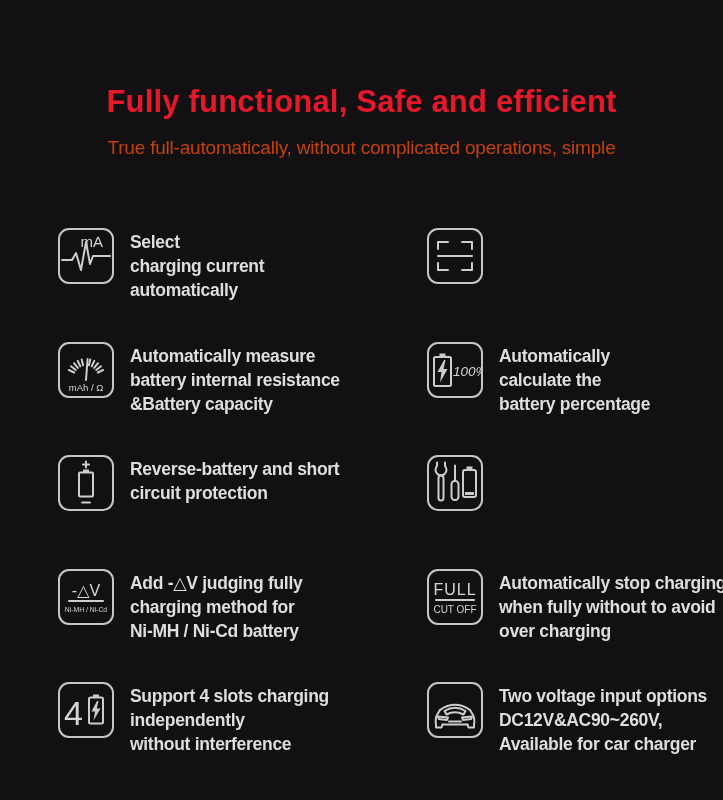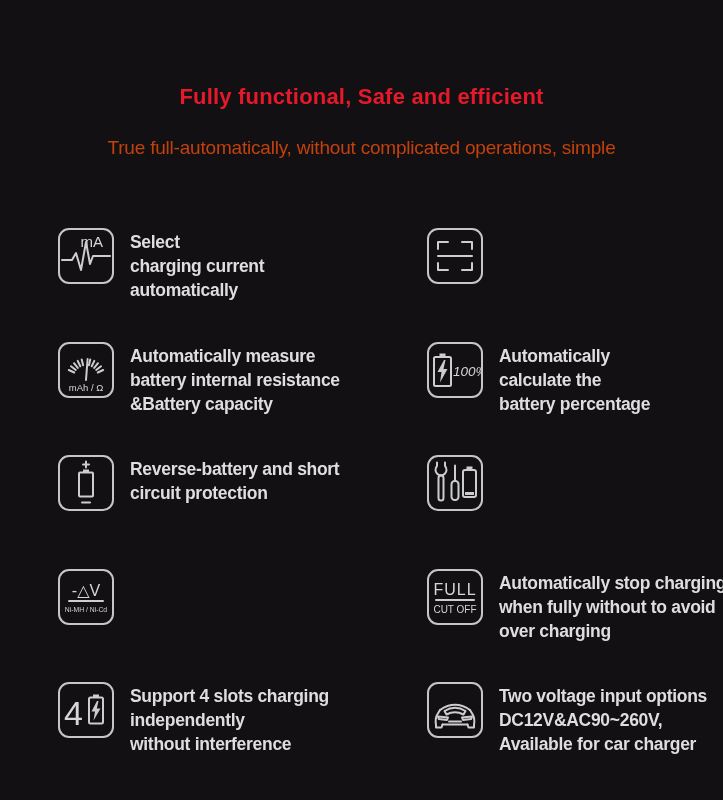--- a/index.html
+++ b/index.html
@@ -3,21 +3,21 @@
 <meta charset="utf-8">
 <style>
   html,body{margin:0;padding:0;}
   body{
     width:723px;height:800px;position:relative;overflow:hidden;
     background:#121013;
     font-family:"Liberation Sans","DejaVu Sans",sans-serif;
   }
   .title{
     position:absolute;top:84px;left:0;width:723px;text-align:center;
-    color:#e6192b;font-size:22px;font-weight:700;letter-spacing:.2px;
+    color:#e6192b;font-size:31px;font-weight:700;letter-spacing:.2px;
   }
   .subtitle{
     position:absolute;top:137px;left:0;width:723px;text-align:center;
     color:#c2410c;font-size:19px;letter-spacing:-.2px;
   }
   .grid{
     position:absolute;top:228px;left:58px;
     display:grid;
     grid-template-columns:369px 300px;
     grid-auto-rows:113.5px;
@@ -135,20 +135,23 @@
   </div>
 
   <div class="feature">
     <div class="icon-box">
       <svg width="52" height="52" viewBox="0 0 52 52">
         <text class="itext" x="26" y="25" font-size="16" text-anchor="middle" font-family="DejaVu Sans, sans-serif">-△V</text>
         <line class="stroke" stroke-width="1.8" x1="9" y1="30" x2="43" y2="30"></line>
         <text class="itext" x="26" y="41" font-size="6.8" text-anchor="middle">Ni-MH / Ni-Cd</text>
       </svg>
     </div>
+    <div class="feature-text">Add -△V judging fully
+charging method for
+Ni-MH / Ni-Cd battery</div>
   </div>
 
   <div class="feature">
     <div class="icon-box">
       <svg width="52" height="52" viewBox="0 0 52 52">
         <text class="itext" x="26" y="24" font-size="16" letter-spacing="1" text-anchor="middle">FULL</text>
         <line class="stroke" stroke-width="1.8" x1="7" y1="29" x2="45" y2="29"></line>
         <text class="itext" x="26" y="41.5" font-size="10" text-anchor="middle">CUT OFF</text>
       </svg>
     </div>

